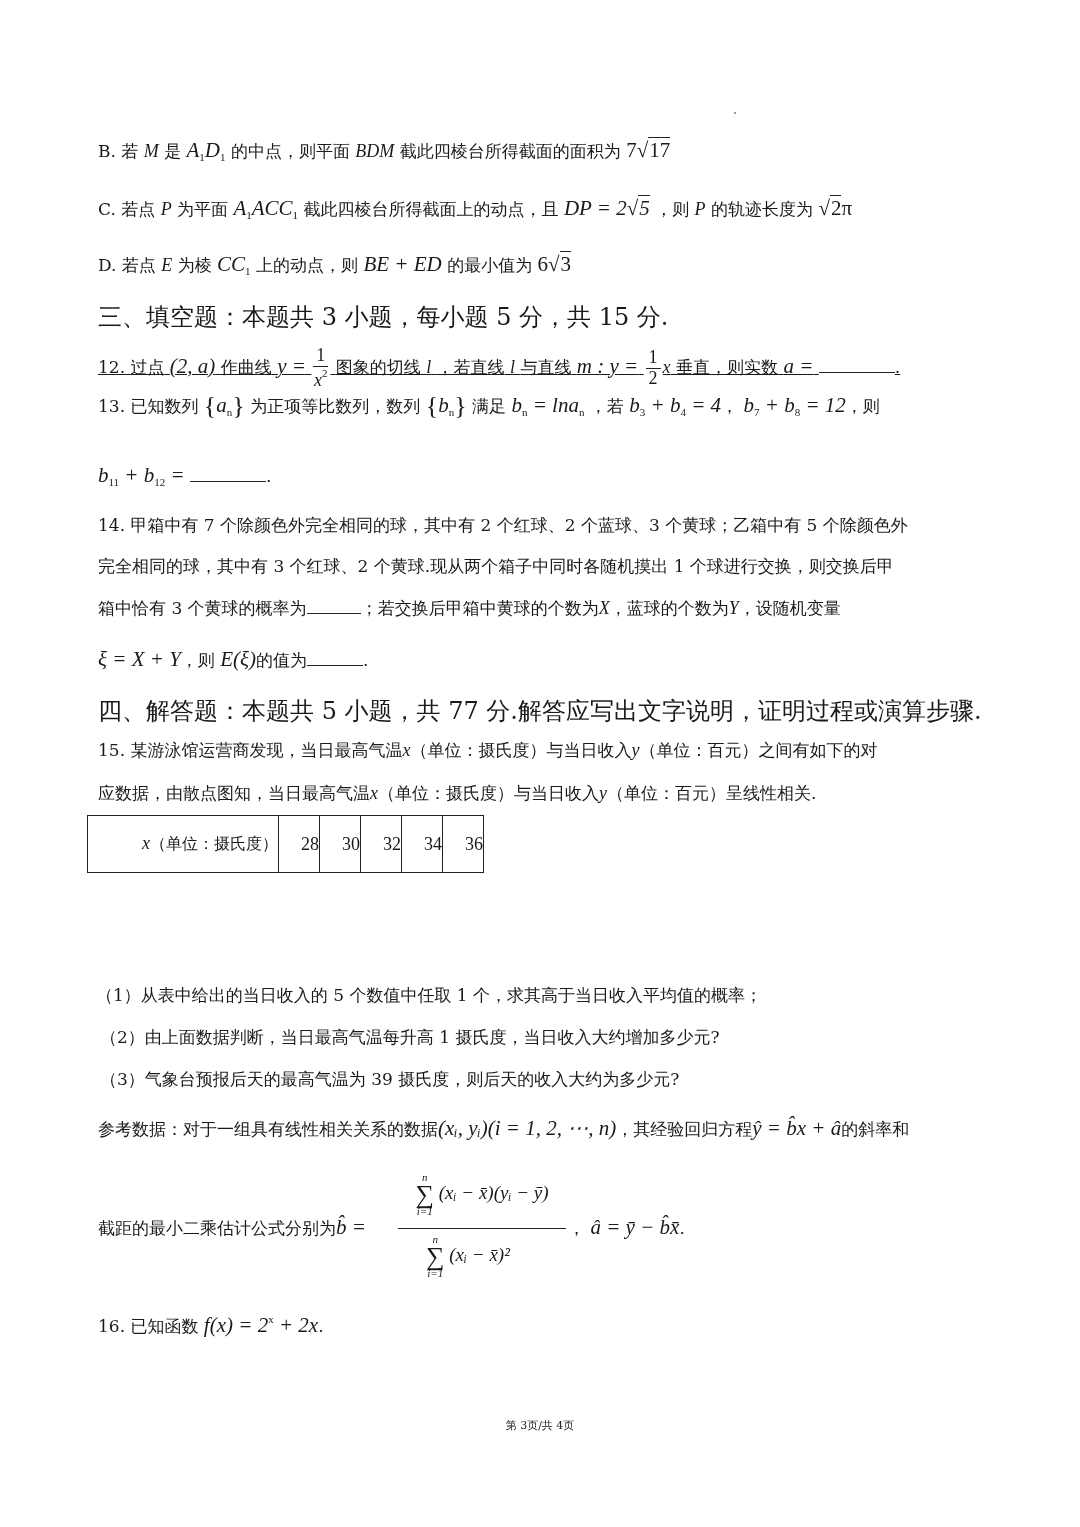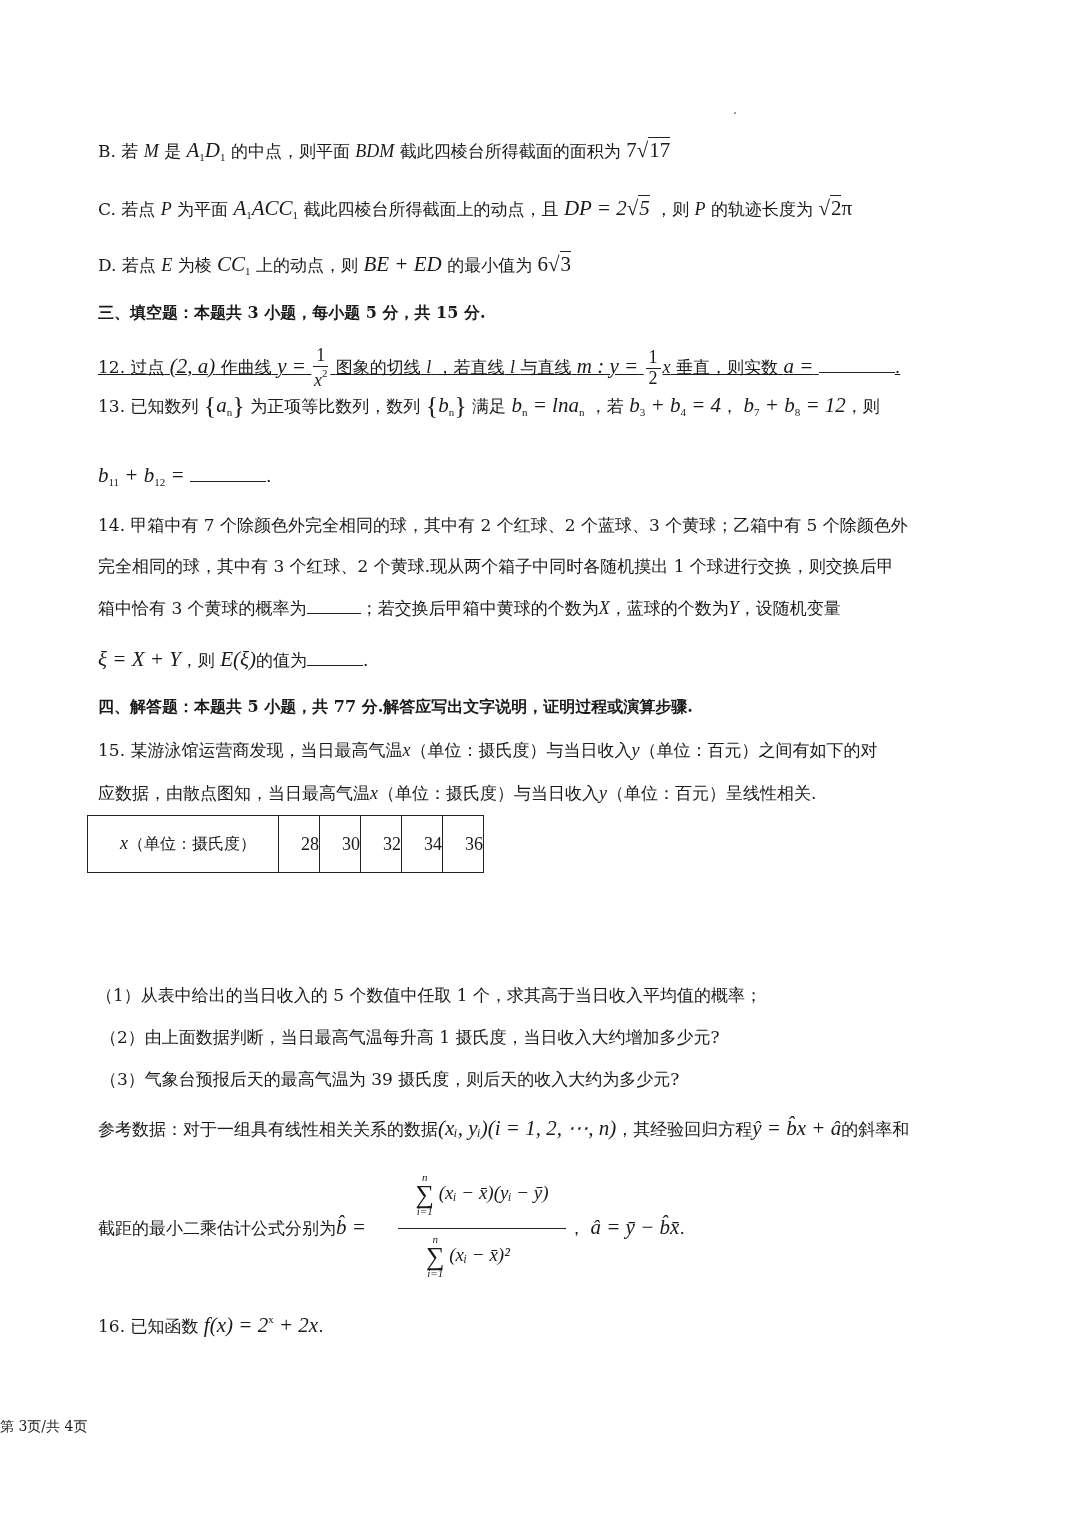--- a/index.html
+++ b/index.html
@@ -2,48 +2,48 @@
 <html><head>
 <meta charset="utf-8">
 <style>
   html, body { margin: 0; padding: 0; background: #ffffff; }
   body {
     width: 1080px; height: 1527px; position: relative; overflow: hidden;
     font-family: "DejaVu Serif", "Liberation Serif", serif;
     color: #1a1a1a; font-size: 17px;
   }
   .line { position: absolute; left: 98px; white-space: nowrap; line-height: 1.2; }
-  .bold { font-weight: bold; font-size: 16px; }
+  .bold { font-weight: normal; font-size: 24px; }
   .m { font-family: "Liberation Serif", serif; font-style: italic; font-size: 21px; }
   .mu { font-family: "Liberation Serif", serif; font-size: 21px; }
   .sub { font-size: 11px; vertical-align: -4px; font-style: normal; }
   .sup { font-size: 11px; vertical-align: 9px; font-style: normal; }
   .blank { display: inline-block; border-bottom: 1px solid #222; vertical-align: baseline; height: 1px; }
   .frac { display: inline-flex; flex-direction: column; align-items: center; vertical-align: middle; margin: 0 2px; }
   .frac .num { border-bottom: 1px solid #222; padding: 0 3px; line-height: 1.1; }
   .frac .den { line-height: 1.1; }
   .sqrt { border-top: 1px solid #222; padding-left: 1px; }
   .paren { font-size: 26px; font-family: "Liberation Serif", serif; font-style: normal; vertical-align: -2px; }
 
   table.data {
     position: absolute; left: 87px; top: 815px; border-collapse: collapse;
     font-family: "Liberation Serif", serif; font-size: 18px;
   }
   table.data td { border: 1.5px solid #222; height: 56px; text-align: right; padding: 0; }
-  table.data td.hdr { width: 180px; text-align: center; padding-left: 10px; }
+  table.data td.hdr { width: 180px; text-align: right; padding-left: 10px; }
   table.data td.val { width: 40px; }
 
   .bigfrac { position: absolute; left: 398px; top: 1172px; width: 168px; }
   .bigfrac .num { position: absolute; left: 0; top: 0; width: 168px; text-align: center; }
   .bigfrac .rule { position: absolute; left: 0; top: 56px; width: 168px; border-top: 1px solid #222; }
   .bigfrac .den { position: absolute; left: 28px; top: 62px; }
   .sigma { display: inline-block; text-align: center; vertical-align: middle; font-size: 11px; line-height: 1; }
   .sigma .s { font-size: 26px; font-style: normal; line-height: 0.9; display: block; }
 
-  .footer { position: absolute; left: 0; width: 1080px; top: 1418px; font-size: 14px; }
+  .footer { position: absolute; left: 0; width: 1080px; top: 1418px; text-align: center; font-size: 11px; }
   .dot { position: absolute; left: 734px; top: 112px; width: 2px; height: 2px; background: #999; }
 </style>
 </head>
 <body>
 
 <div class="dot"></div>
 
 <div class="line" style="top:138px;">
   <span>B.</span>
   <span>若</span>

